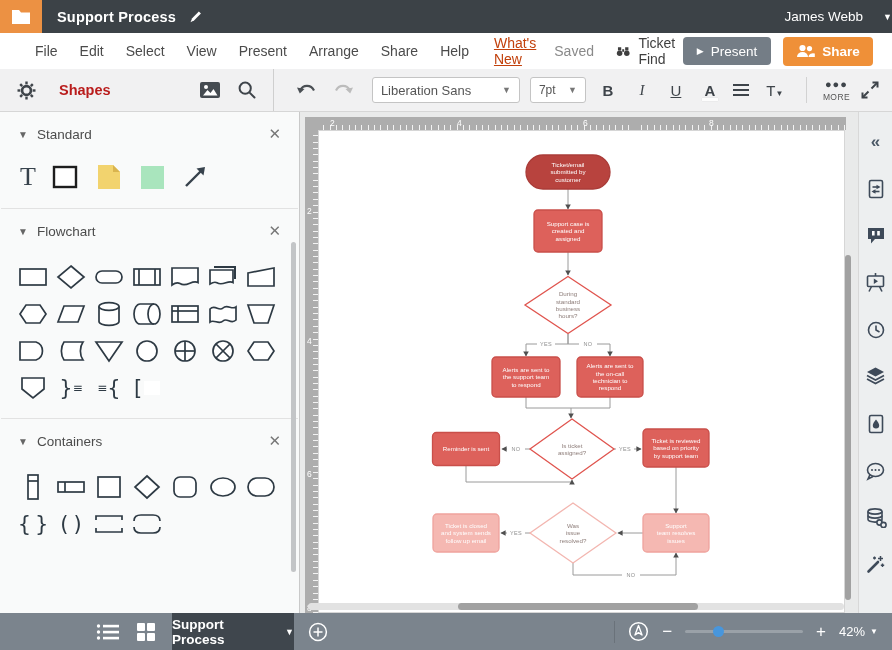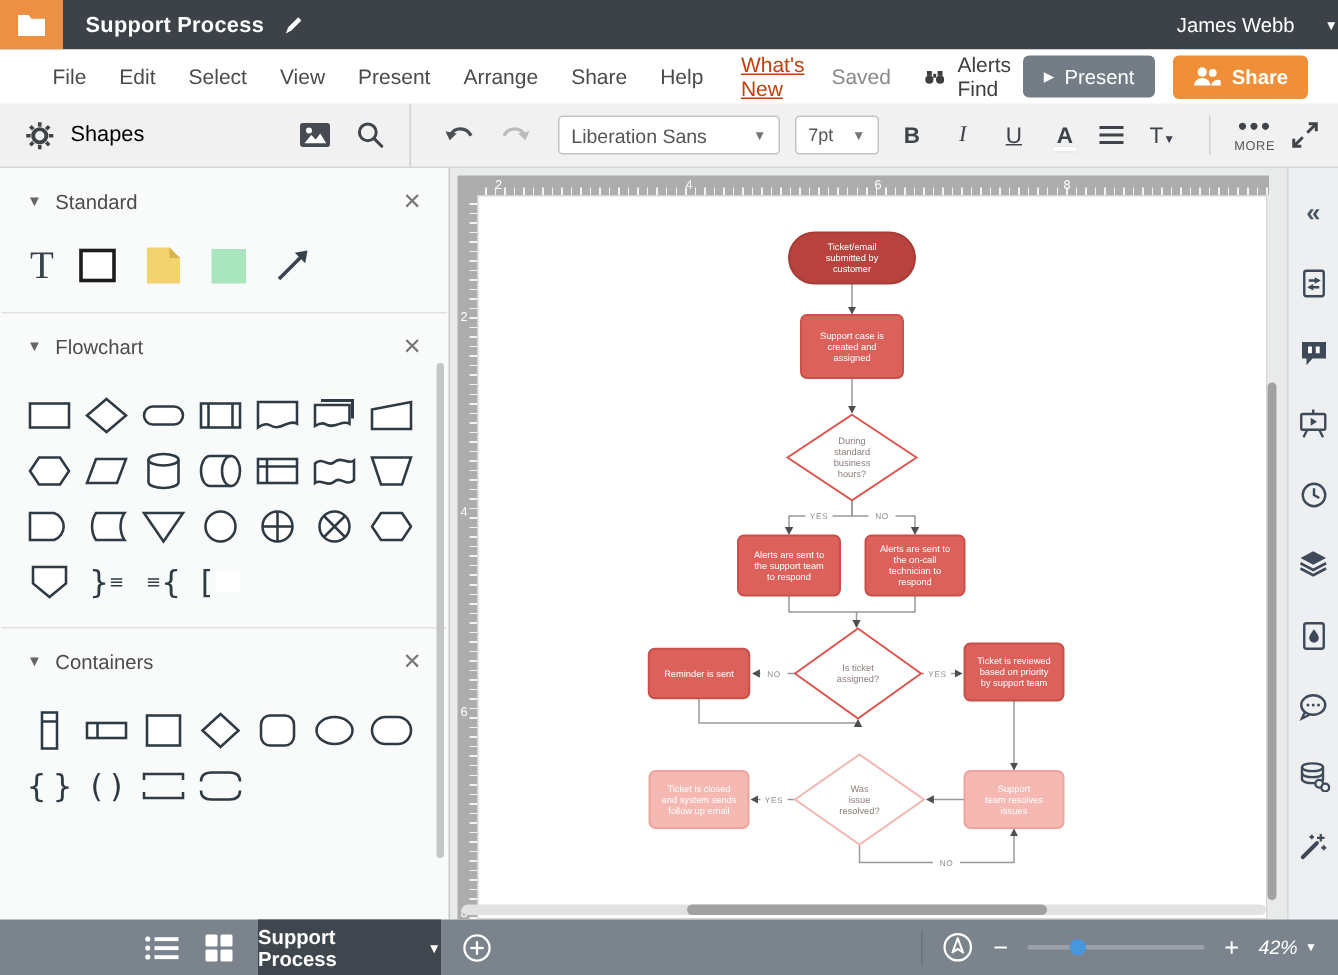--- a/index.html
+++ b/index.html
@@ -21,21 +21,21 @@
   .whats-new { font-size:14px; color:#c2410c; text-decoration:underline; margin-left:6px; padding:0 8px; }
   .saved { font-size:14px; color:#8a8a8a; margin:0 10px; }
   .feature-find { display:flex; align-items:center; gap:8px; margin-left:12px; font-size:14px; color:#3f3f3f; }
   .btn-present { margin-left:auto; height:28px; background:#747d86; color:#fff; border-radius:4px; font-size:13.5px; display:flex; align-items:center; padding:0 14px; gap:7px; }
   .btn-present .play { font-size:9px; }
   .btn-share { margin-left:12px; margin-right:4px; height:29px; background:#ef9038; color:#fff; border-radius:4px; font-size:13.5px; font-weight:bold; display:flex; align-items:center; padding:0 13px; gap:7px; }
 
   
   .toolbar { left:0; top:69px; width:892px; height:43px; background:#f1f1f2; border-bottom:1px solid #d6d6d6; display:flex; }
   .tb-left { width:300px; height:100%; border-right:1px solid #cfcfcf; display:flex; align-items:center; padding:0 16px; }
-  .shapes-label { font-size:14.5px; font-weight:normal; color:#000000; margin-left:10px; }
+  .shapes-label { font-size:14.5px; font-weight:bold; color:#b91c1c; margin-left:22px; }
   .tb-left-icons { margin-left:auto; display:flex; align-items:center; gap:16px; }
   .tb-right { flex:1; display:flex; align-items:center; padding-left:22px; gap:10px; }
   .select-box { height:26px; background:#fff; border:1px solid #c4c4c4; border-radius:3px; display:flex; align-items:center; font-size:13px; color:#555; padding:0 8px; gap:8px; }
   .select-box .caret-down { color:#777; }
   .fmt { font-size:15px; color:#3e444a; width:24px; text-align:center; }
   .fmt-b { font-weight:bold; }
   .fmt-i { font-style:italic; font-family:"Liberation Serif",serif; }
   .fmt-u { text-decoration:underline; }
   .fmt-a { position:relative; font-weight:bold;}
   .fmt-a .colorbar { position:absolute; left:4px; right:4px; bottom:-2px; height:3px; background:#fdfdfd; box-shadow:0 0 1px #bbb; }
@@ -86,21 +86,21 @@
   .collapse-glyph { font-size:17px; font-weight:bold; color:#4a5866; }
 
   
   .bottombar { left:0; top:613px; width:892px; height:37px; background:#7b848d; display:flex; align-items:center; }
   .bb-tab { width:122px; height:37px; background:#3f464d; color:#fff; font-size:13.5px; font-weight:bold; display:flex; align-items:center; justify-content:center; gap:7px; }
   .zoom-group { margin-left:auto; display:flex; align-items:center; gap:13px; margin-right:14px; }
   .bb-divider { width:1px; height:22px; background:#6a727a; }
   .zoom-sign { color:#fff; font-size:17px; line-height:1; }
   .slider { position:relative; width:118px; height:3px; background:#9aa1a8; border-radius:2px; }
   .slider-knob { position:absolute; left:28px; top:-4px; width:11px; height:11px; border-radius:50%; background:#4896dc; }
-  .zoom-pct { color:#fff; font-size:13px; display:flex; align-items:center; gap:5px;font-style:italic; }
+  .zoom-pct { color:#fff; font-size:13px; display:flex; align-items:center; gap:5px; }
   svg { display:block; }
 </style>
 </head>
 <body>
 
 <div id="app">
 
   <header class="abs topbar">
     <div class="logo">
       <svg width="20" height="16" viewBox="0 0 20 16">
@@ -130,21 +130,21 @@
     <span class="menu-item">Help</span>
     <a class="whats-new">What's New</a>
     <span class="saved">Saved</span>
     <div class="feature-find">
       <svg width="22" height="15" viewBox="0 0 22 15">
         <path d="M3 1 h5 v5 h-5 z M14 1 h5 v5 h-5 z" fill="#3f3f3f"></path>
         <circle cx="5.5" cy="10" r="4.2" fill="#3f3f3f"></circle>
         <circle cx="16.5" cy="10" r="4.2" fill="#3f3f3f"></circle>
         <rect x="9.5" y="4" width="3" height="4" fill="#3f3f3f"></rect>
       </svg>
-      <span>Alerts Find</span>
+      <span>Ticket Find</span>
     </div>
     <div class="btn-present">
       <span class="play">▶</span>
       <span>Present</span>
     </div>
     <div class="btn-share">
       <svg width="19" height="14" viewBox="0 0 19 14">
         <circle cx="6.5" cy="4" r="3.1" fill="#fff"></circle>
         <circle cx="13.5" cy="4.6" r="2.6" fill="#fff"></circle>
         <path d="M1 13 a5.5 5 0 0 1 11 0 z" fill="#fff"></path>

